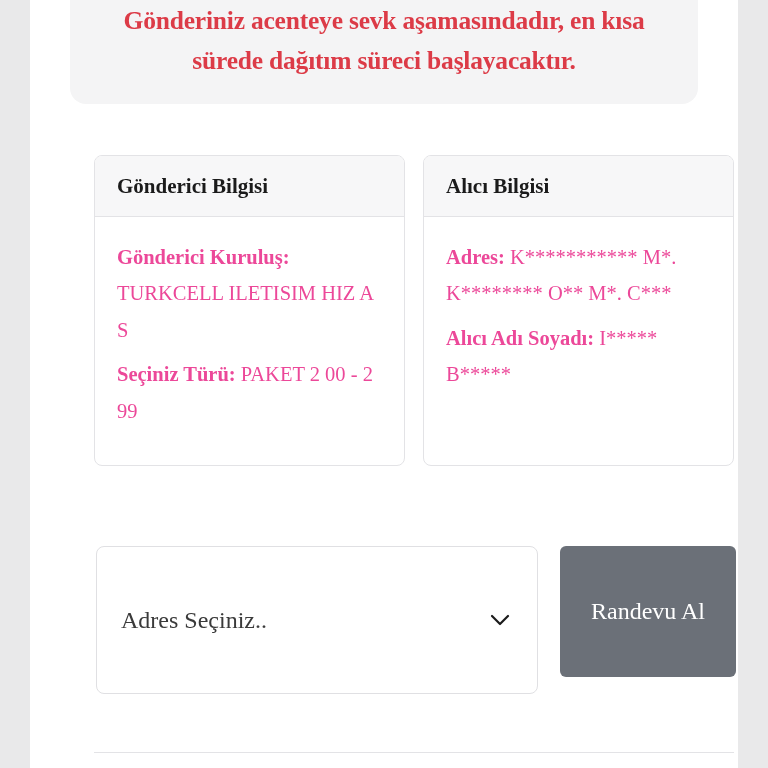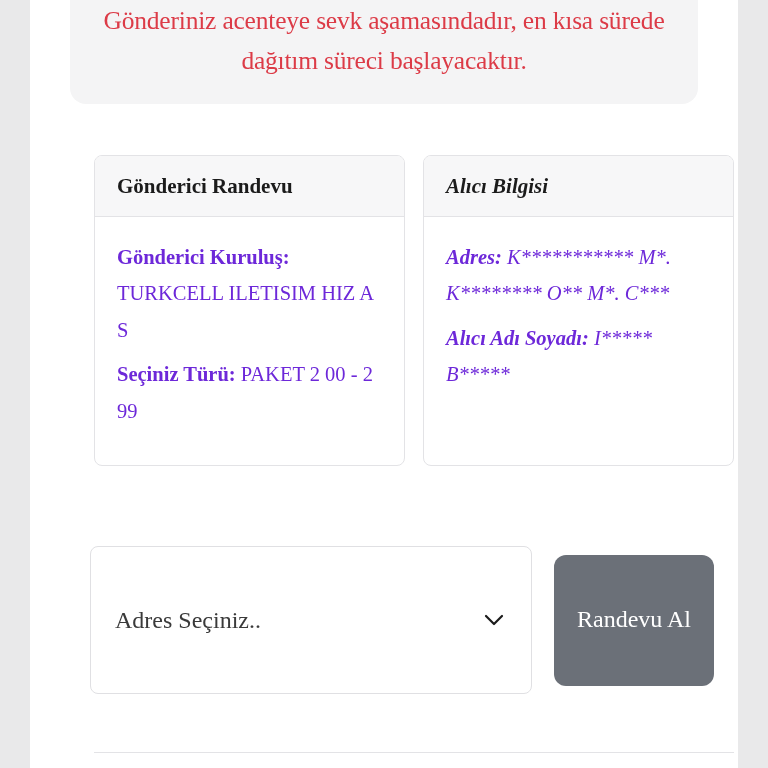--- a/index.html
+++ b/index.html
@@ -33,21 +33,21 @@
     min-height: 122px;
     background: #f4f4f5;
     border-radius: 16px;
     display: flex;
     align-items: center;
     justify-content: center;
     padding: 14px 24px 18px 24px;
   }
   .banner-text {
     color: #dc3b47;
-    font-weight: normal;
+    font-weight: bold;
     font-size: 25.5px;
     line-height: 1.55;
     text-align: center;
     letter-spacing: -0.2px;
   }
 
   
   .cards {
     position: absolute;
     left: 64px;
@@ -56,50 +56,50 @@
     display: flex;
     gap: 18px;
   }
   .card {
     background: #ffffff;
     border: 1px solid #e3e3e6;
     border-radius: 8px;
     overflow: hidden;
   }
   .card.sender { width: 312px; }
-  .card.receiver { width: 312px; font-style: italic; }
+  .card.receiver { width: 312px; }
   .card-header {
     background: #f7f7f8;
     border-bottom: 1px solid #e3e3e6;
     padding: 18px 22px 17px 22px;
     font-weight: bold;
     font-size: 21px;
     color: #1b1b1b;
   }
   .card-body {
     padding: 22px 22px 26px 22px;
     font-size: 20.5px;
     line-height: 1.78;
-    color: #6d28d9;
+    color: #ec4899;
   }
   .card.sender .card-body { min-height: 248px; }
   .card.receiver .card-body { min-height: 248px; }
   .field { margin-bottom: 8px; }
   .field:last-child { margin-bottom: 0; }
   .field b { font-weight: bold; }
   .field span { font-weight: normal; }
 
   
   .controls {
     position: absolute;
-    left: 60px;
+    left: 66px;
     top: 546px;
     width: 640px;
     display: flex;
-    align-items: center;
+    align-items: flex-start;
     gap: 22px;
   }
   .select-box {
     position: relative;
     width: 442px;
     height: 148px;
     background: #ffffff;
     border: 1px solid #e0e0e3;
     border-radius: 8px;
     display: flex;
@@ -112,25 +112,25 @@
     flex: 1;
   }
   .chevron {
     width: 26px;
     height: 26px;
     display: block;
   }
   .chevron svg { display: block; }
 
   .appointment-btn {
-    width: 160px;
+    width: 176px;
     height: 131px;
     background: #6b7078;
     border: none;
-    border-radius: 12px;
+    border-radius: 6px;
     color: #ffffff;
     font-family: "Liberation Serif", serif;
     font-size: 24px;
     line-height: 1.55;
     text-align: center;
     padding: 0 18px;
     display: flex;
     align-items: center;
     justify-content: center;
     cursor: pointer;
@@ -151,21 +151,21 @@
 
 <div class="page">
 
   <div class="banner">
     <div class="banner-text">Gönderiniz acenteye sevk aşamasındadır, en kısa sürede dağıtım süreci başlayacaktır.</div>
   </div>
 
   <div class="cards">
 
     <div class="card sender">
-      <div class="card-header">Gönderici Randevu</div>
+      <div class="card-header">Gönderici Bilgisi</div>
       <div class="card-body">
         <div class="field">
           <b>Gönderici Kuruluş:</b>
           <span>TURKCELL ILETISIM HIZ A S</span>
         </div>
         <div class="field">
           <b>Seçiniz Türü:</b>
           <span>PAKET 2 00 - 2 99</span>
         </div>
       </div>

